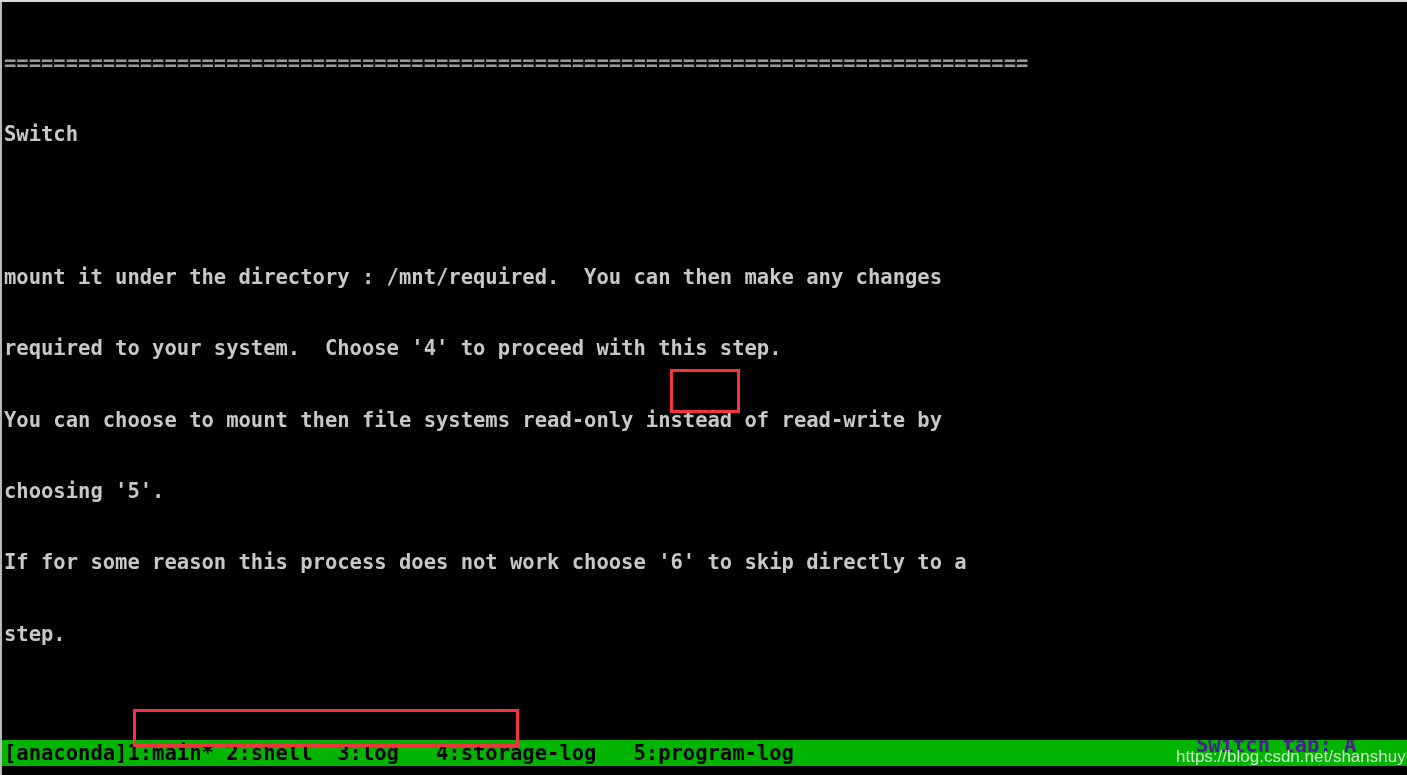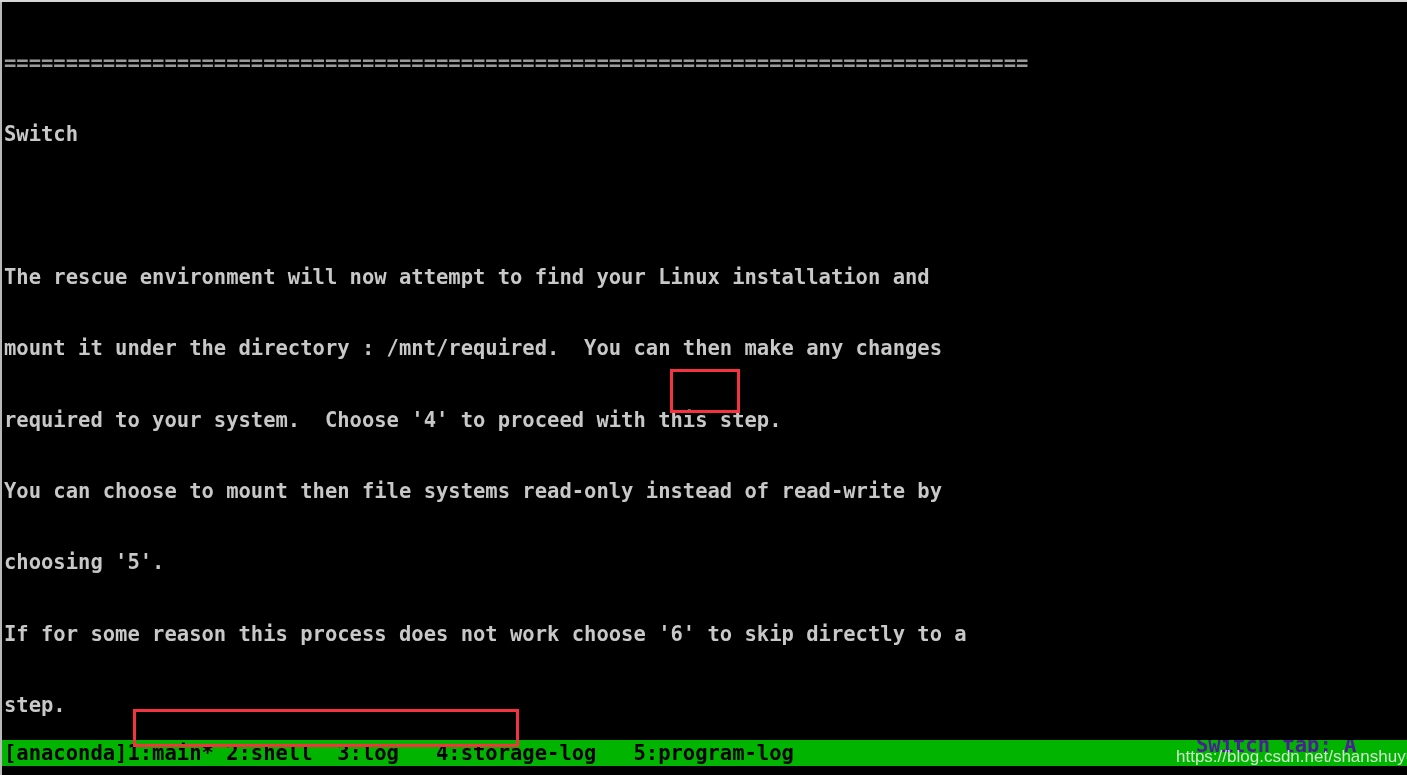--- a/index.html
+++ b/index.html
@@ -132,21 +132,20 @@
 </style>
 </head>
 <body>
 
 <div id="screen">
 
   <div id="console">
     <span class="line rule">===================================================================================</span>
     <span class="line">Switch</span>
     <span class="line blank"></span>
-    <span class="line">The rescue environment will now attempt to find your Linux installation and</span>
     <span class="line">mount it under the directory : /mnt/required.  You can then make any changes</span>
     <span class="line">required to your system.  Choose '4' to proceed with this step.</span>
     <span class="line">You can choose to mount then file systems read-only instead of read-write by</span>
     <span class="line">choosing '5'.</span>
     <span class="line">If for some reason this process does not work choose '6' to skip directly to a</span>
     <span class="line">step.</span>
     <span class="line blank"></span>
     
     
     

